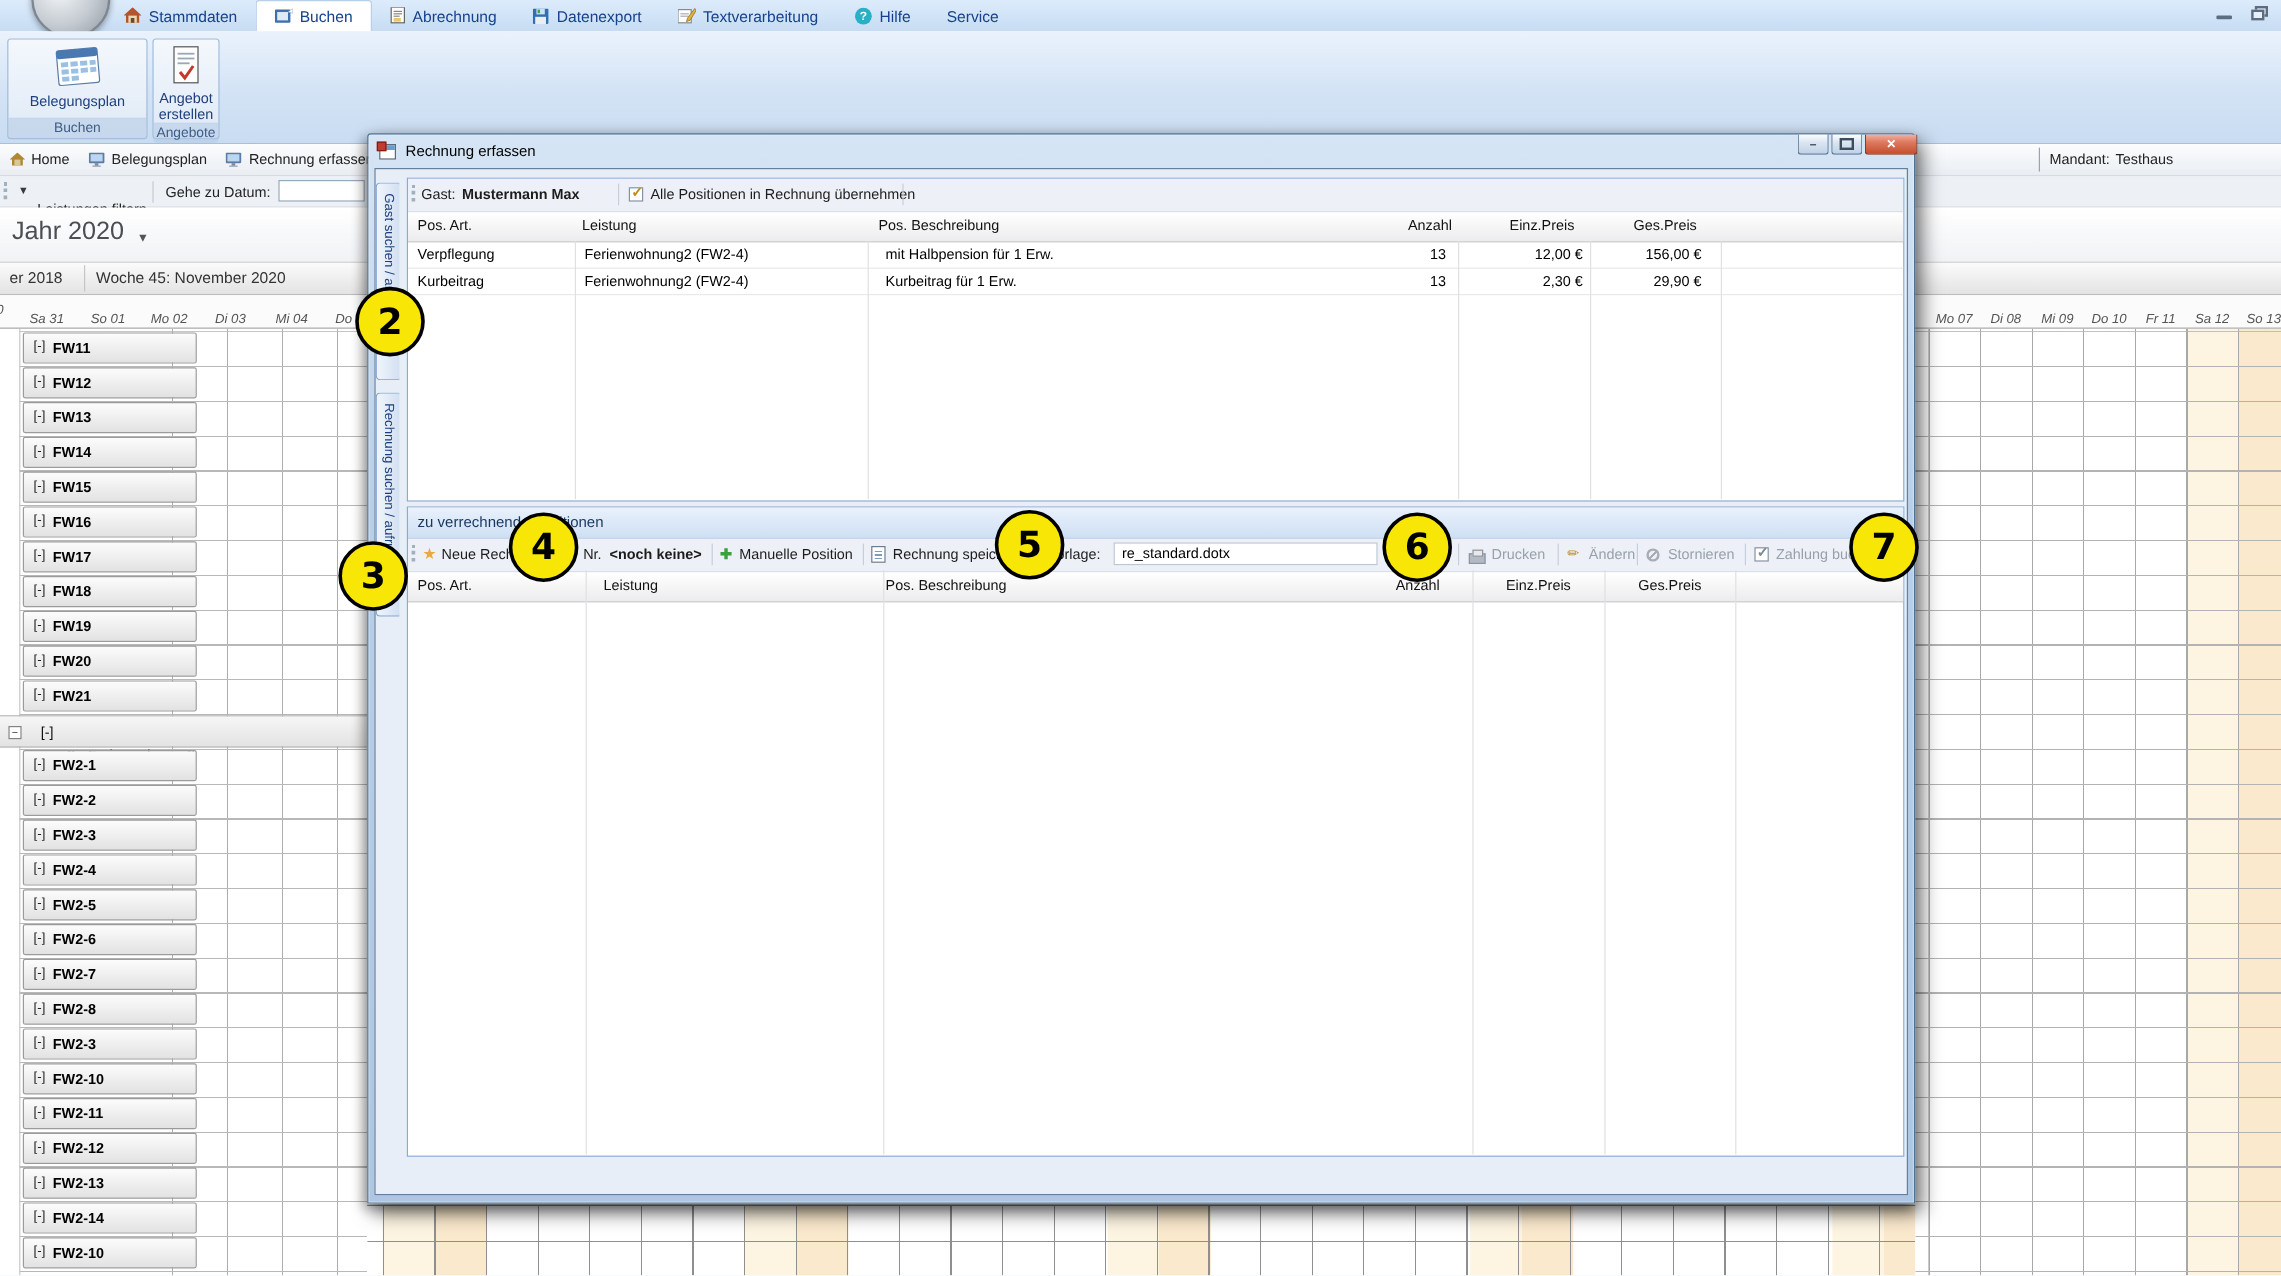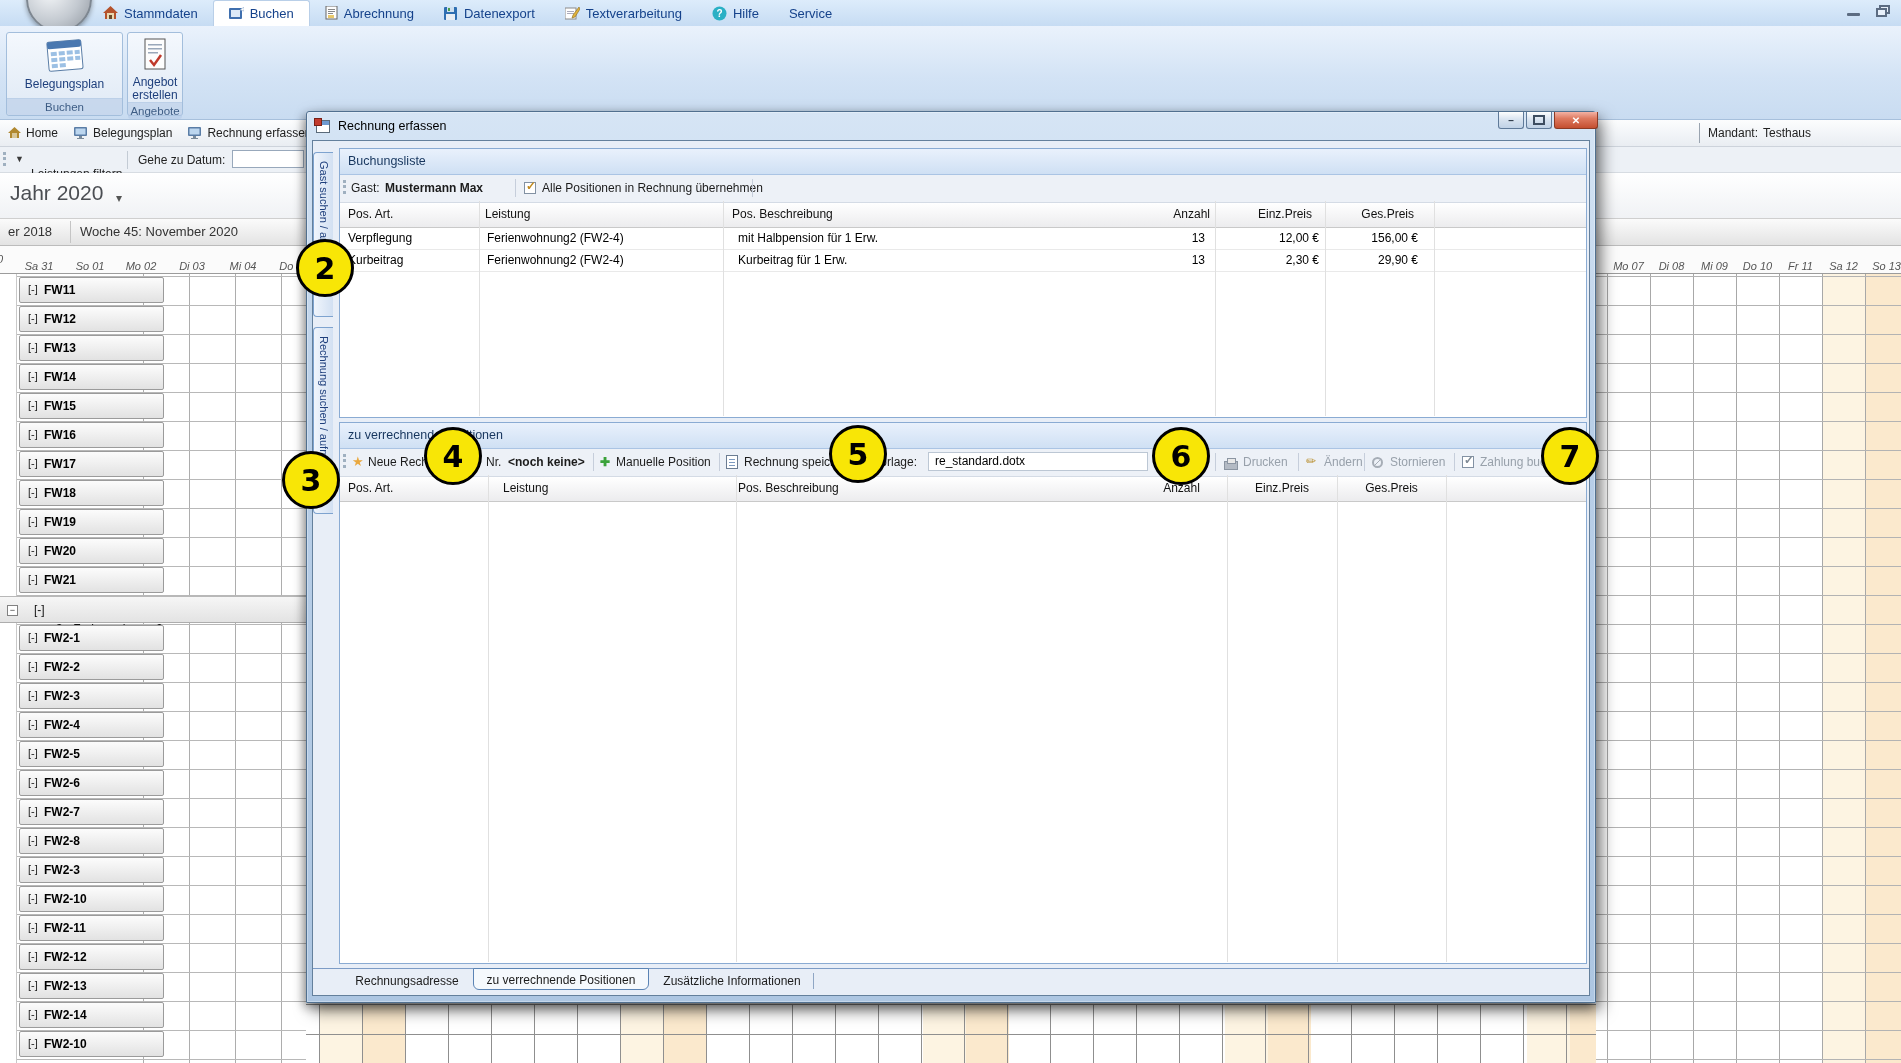--- a/index.html
+++ b/index.html
@@ -607,21 +607,20 @@
   <div class="wbtn" id="wmax">
       <i></i>
     </div>
   <div class="wbtn" id="wclose">✕</div>
 
   <div id="client">
     <div class="vtab" id="vtab1">Gast suchen / anlegen</div>
     <div class="vtab" id="vtab2">Rechnung suchen / aufrufen</div>
 
     <div class="gbox" id="g1">
-      <div class="ghead">Buchungsliste</div>
       <div class="gtool">
         <div class="grip"></div>
         <span class="it" style="left:11px">Gast:</span>
         <span class="it bold" style="left:45px">Mustermann Max</span>
         <div class="vsep" style="left:175px"></div>
         <span class="cb" style="left:184px;top:7px">
             <b>✓</b>
           </span>
         <span class="it" style="left:202px">Alle Positionen in Rechnung übernehmen</span>
         <div class="vsep" style="left:412px"></div>
@@ -702,26 +701,20 @@
         <span class="h4">Einz.Preis</span>
         <span class="h5">Ges.Preis</span>
       </div>
       <div class="cline" style="left:148px"></div>
       <div class="cline" style="left:396px"></div>
       <div class="cline" style="left:887px"></div>
       <div class="cline" style="left:997px"></div>
       <div class="cline" style="left:1106px"></div>
     </div>
 
-    <div id="btabs">
-      <div class="btab" id="bt1">Rechnungsadresse</div>
-      <div class="btab" id="bt2">zu verrechnende Positionen</div>
-      <div class="btab" id="bt3">Zusätzliche Informationen</div>
-      <div id="btsep"></div>
-    </div>
   </div>
 </div>
 
 <div class="ann" style="left:296px;top:239px">2</div>
 <div class="ann" style="left:282px;top:451px">3</div>
 <div class="ann" style="left:424px;top:427px">4</div>
 <div class="ann" style="left:829px;top:425px">5</div>
 <div class="ann" style="left:1152px;top:427px">6</div>
 <div class="ann" style="left:1541px;top:427px">7</div>
 

